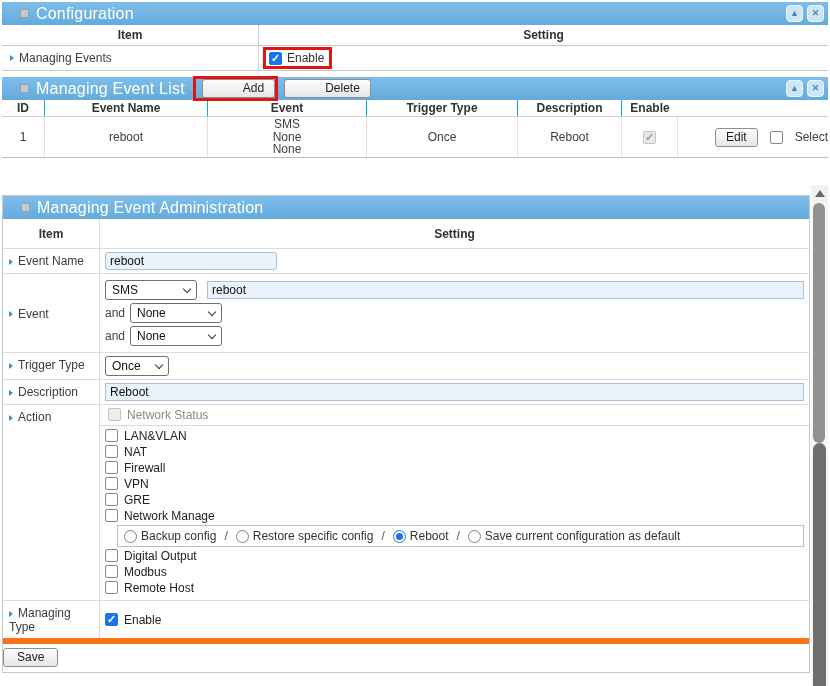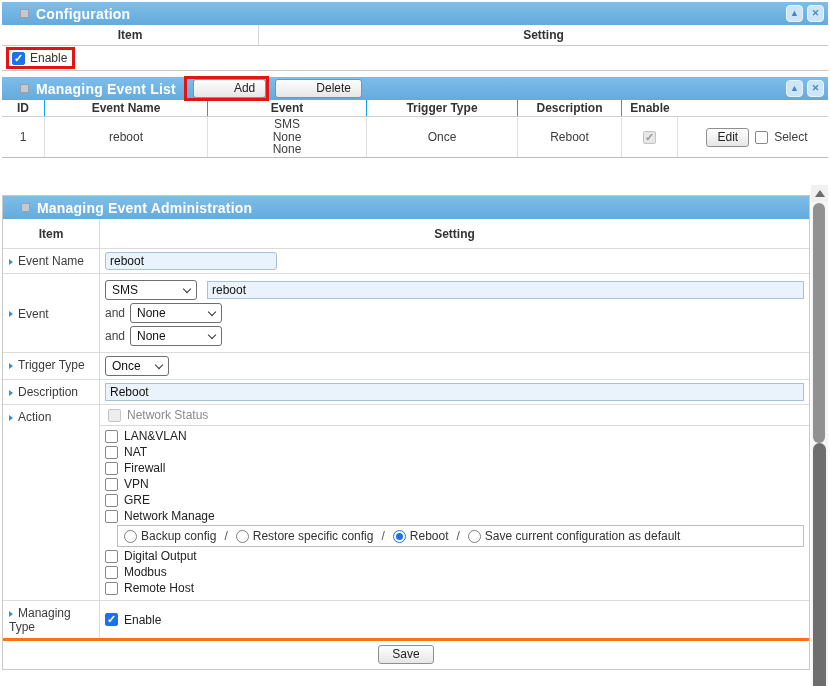--- a/index.html
+++ b/index.html
@@ -4,21 +4,21 @@
 <style>
   * { margin:0; padding:0; box-sizing:border-box; }
   html,body { width:830px; height:686px; background:#fff; overflow:hidden;
               font-family:"Liberation Sans", sans-serif; font-size:12px; color:#333; }
   .page { position:relative; width:830px; height:686px; }
 
   
   .bar { height:23px; background:linear-gradient(#7fbde9,#63abdd); display:flex; align-items:center;
          padding:0 6px; position:relative; }
   .winicon { width:9px; height:9px; background:#c3c9cf; border:1px solid #98a0ab; margin:0 7px 0 12px; flex:0 0 auto; }
-  .bar-title { color:#fff; font-weight:bold; font-size:14px; letter-spacing:.2px; }
+  .bar-title { color:#fff; font-weight:normal; font-size:16px; letter-spacing:.2px; }
   .ctrls { position:absolute; right:4px; top:3px; display:flex; gap:4px; }
   .ctrl { width:17px; height:17px; border-radius:4px; background:#cde6f7; border:1px solid #e9f5fd;
           color:#4187c2; font-size:9px; font-weight:bold; display:flex; align-items:center;
           justify-content:center; cursor:pointer; line-height:1; }
 
   
   .bullet { display:inline-block; width:0; height:0; border-left:4px solid #3a8ed0;
             border-top:3px solid transparent; border-bottom:3px solid transparent; margin:0 5px 0 0; }
   .cb { display:inline-block; width:13px; height:13px; border:1px solid #878787; border-radius:2px;
         background:#fff; position:relative; vertical-align:middle; flex:0 0 auto; }
@@ -58,43 +58,43 @@
   #p2 { position:absolute; top:77px; left:2px; width:826px; }
   #p2 .bar .btn { margin-left:6px;padding-left:40px; }
   .addwrap { display:inline-block; margin-left:8px; padding:0; line-height:0; }
   .addwrap .btn { margin-left:0; }
   .t2head { display:flex; height:17px; font-weight:bold; border-bottom:1px solid #cfcfcf; }
   .t2head > div { display:flex; align-items:center; justify-content:center; border-right:1px solid #0ea5e9; }
   .t2head > div:last-child { border-right:none; }
   .t2row { display:flex; height:41px; border-bottom:1px solid #bdbdbd; }
   .t2row > div { display:flex; align-items:center; justify-content:center; border-right:1px solid #e0e0e0;
                  text-align:center; color:#3c3c3c; }
-  .t2row > div:last-child { border-right:none; justify-content:center; padding-left:8px; gap:6px; }
+  .t2row > div:last-child { border-right:none; justify-content:flex-end; padding-left:8px; gap:12px; }
   .w-id{width:43px;} .w-name{width:163px;} .w-event{width:159px;} .w-trig{width:151px;}
   .w-desc{width:104px;} .w-en{width:56px;} .w-act{flex:1;}
   .evlines { line-height:12.5px; }
 
   
   #p3 { position:absolute; top:195px; left:2px; width:808px; border:1px solid #c9c9c9; background:#fff; }
   .t3head { display:flex; height:29px; font-weight:bold; }
   .t3head > div { display:flex; align-items:center; justify-content:center; }
   .c-item3 { width:97px; border-right:1px solid #dcdcdc; flex:0 0 auto; }
   .c-set3 { flex:1; }
   .p3row { display:flex; border-top:1px solid #dcdcdc; }
   .p3label { width:97px; flex:0 0 auto; border-right:1px solid #dcdcdc; padding:5px 2px 4px 6px; color:#3c3c3c; }
   .p3set { flex:1; padding:3px 5px; min-width:0; }
   .evline { display:flex; align-items:center; margin:3px 0; }
   .and { margin-right:5px; color:#444; }
-  .cbline { display:flex; align-items:center; gap:6px; margin:2px 0; color:#222; }
+  .cbline { display:flex; align-items:flex-start; gap:6px; margin:2px 0; color:#222; }
   .subrow-ns { padding:3px 3px 3px 3px; border-bottom:1px solid #d9d9d9; margin:-3px -5px 3px -5px;
                padding-left:8px; }
   .radioline { display:flex; align-items:center; gap:4px; border:1px solid #bdbdbd; margin:2px 0 2px 12px;
                padding:3px 6px; }
   .radioline .sep { color:#555; margin:0 4px; }
-  .saverow { border-top:3px solid #f97316; display:flex; justify-content:center; padding:4px 0 5px 0; }
+  .saverow { border-top:6px solid #f97316; display:flex; padding:4px 0 5px 0; }
 
   
   #sb { position:absolute; top:185px; left:811px; width:17px; height:501px; background:#f6f6f6; }
   #sb-btn { height:17px; display:flex; align-items:center; justify-content:center; background:#f1f1f1; cursor:pointer; }
   #sb-btn .tri { width:0; height:0; border-bottom:7px solid #6b6b6b; border-left:5px solid transparent;
                  border-right:5px solid transparent; }
   #sb-thumb { position:absolute; top:18px; left:2px; width:12px; height:240px; background:#919191; border-radius:7px; }
   #sb-dark  { position:absolute; top:258px; left:2px; width:13px; height:243px; background:#6e6e6e; border-radius:7px 7px 0 0; }
 </style>
 </head>
@@ -109,20 +109,24 @@
       <div class="ctrls">
         <div class="ctrl">▲</div>
         <div class="ctrl">✕</div>
       </div>
     </div>
     <div class="t1head">
       <div class="c-item1">Item</div>
       <div class="c-set1">Setting</div>
     </div>
     <div class="t1row">
+      <div class="c-item1">
+        <span class="bullet"></span>
+        <span>Managing Events</span>
+      </div>
       <div class="c-set1">
         <span class="enable-wrap redbox">
           <span class="cb on"></span>
           <span>Enable</span>
         </span>
       </div>
     </div>
   </div>
 
   <div id="p2">

